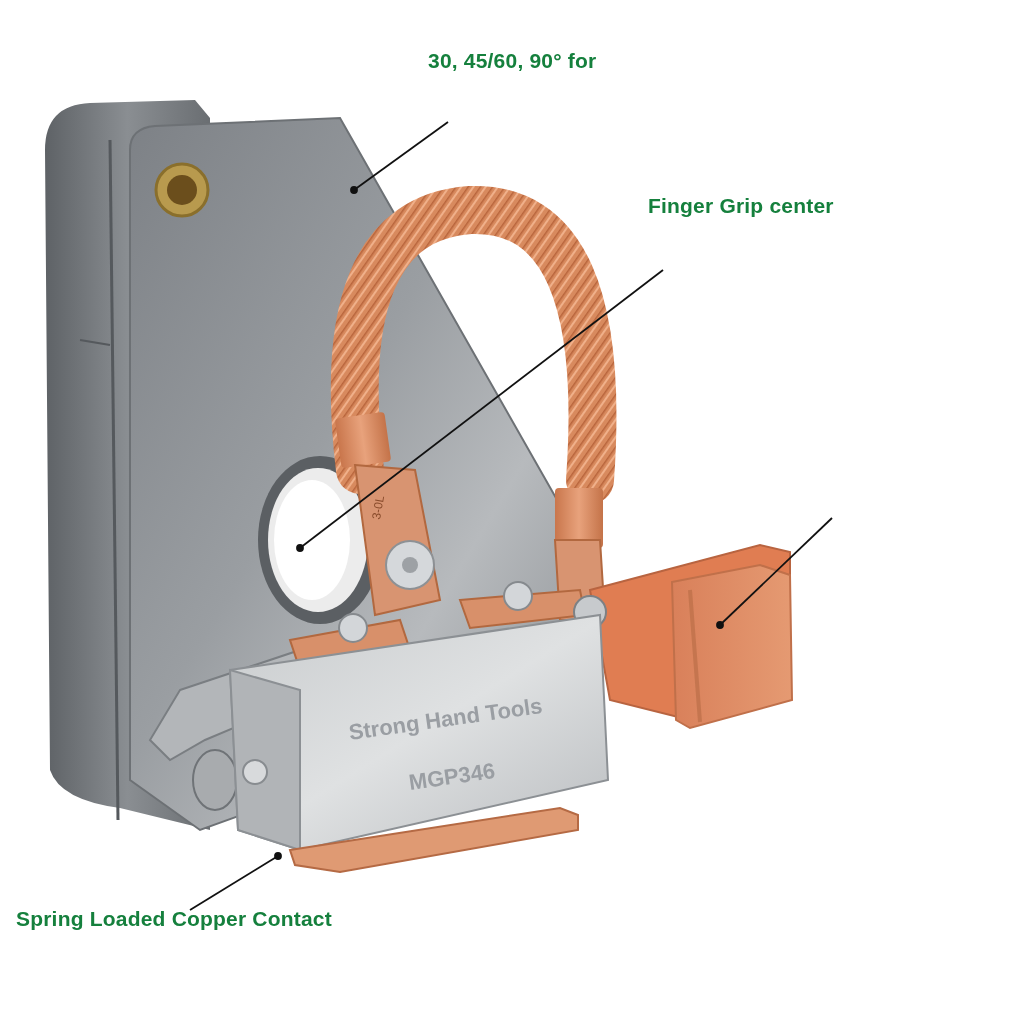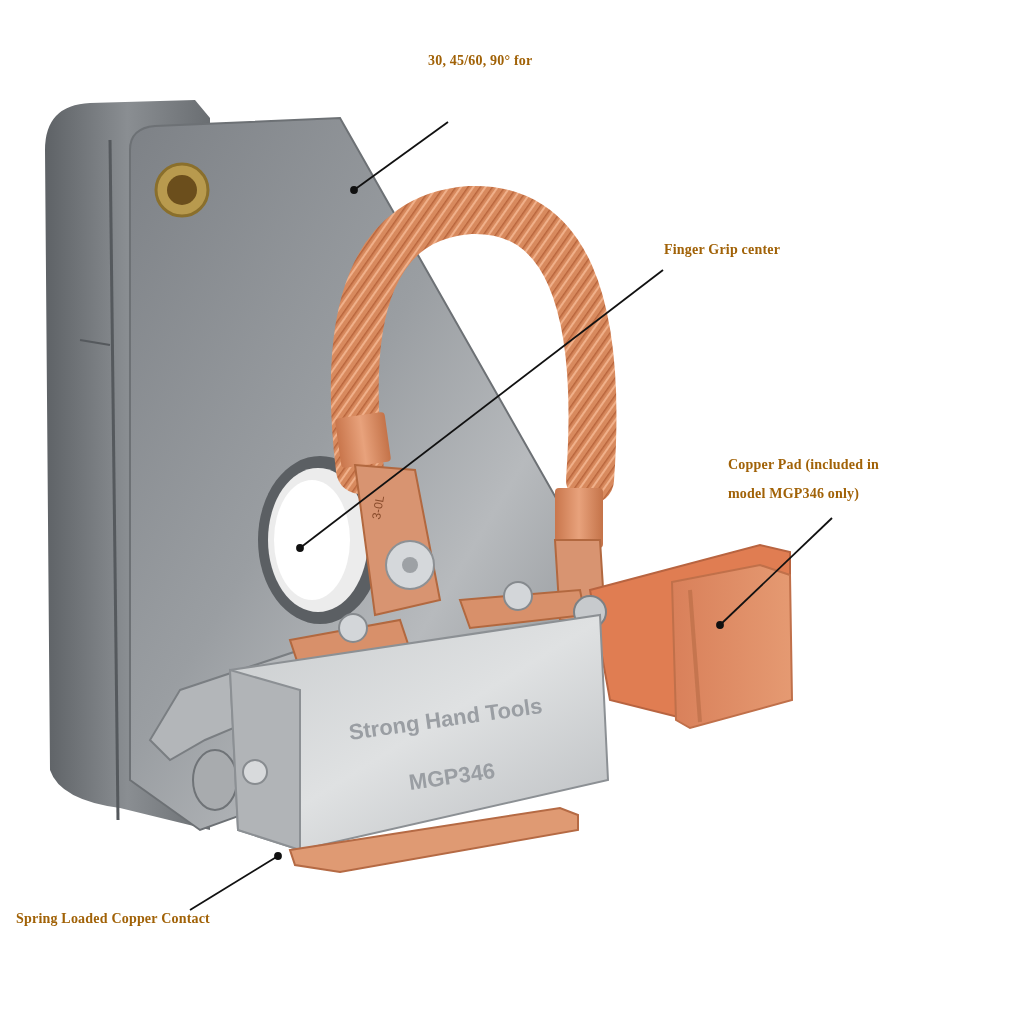--- a/index.html
+++ b/index.html
@@ -1,20 +1,20 @@
 <!DOCTYPE html>
 <html><head>
 <meta charset="utf-8">
 <style>
   html, body { margin: 0; padding: 0; background: #ffffff; }
   body { width: 1024px; height: 1024px; position: relative; overflow: hidden;
          font-family: "Liberation Sans", "DejaVu Sans", sans-serif; }
   .stage { position: absolute; left: 0; top: 0; width: 1024px; height: 1024px; }
-  .callout { position: absolute; color: #a16207; font-weight: bold; font-size: 14px;
-             line-height: 29px; letter-spacing: 0.2px; white-space: nowrap; font-family: Liberation Serif, serif; }
+  .callout { position: absolute; color: #15803d; font-weight: bold; font-size: 21px;
+             line-height: 29px; letter-spacing: 0.2px; white-space: nowrap; }
   .callout span { display: block; }
   svg.product { position: absolute; left: 0; top: 0; }
   .engrave { font-family: "Liberation Sans", sans-serif; font-weight: bold; fill: #9a9ea3; }
 </style>
 </head>
 <body>
 
 <div class="stage">
 
   <svg class="product" width="1024" height="1024" viewBox="0 0 1024 1024" xmlns="http://www.w3.org/2000/svg">
@@ -109,26 +109,22 @@
         <circle cx="720" cy="625" r="3"></circle>
       <line x1="190" y1="910" x2="278" y2="856"></line>
         <circle cx="278" cy="856" r="3"></circle>
     </g>
   </svg>
 
   <div class="callout" style="left:428px; top:46px;">
     <span>30, 45/60, 90° for</span>
   </div>
 
-  <div class="callout" style="left:664px; top:191px;margin-top:44px;">
+  <div class="callout" style="left:648px; top:191px;">
     <span>Finger Grip center</span>
   </div>
 
-  <div class="callout" style="left:728px; top:450px;">
-    <span>Copper Pad (included in</span>
-    <span>model MGP346 only)</span>
-  </div>
 
   <div class="callout" style="left:16px; top:904px;">
     <span>Spring Loaded Copper Contact</span>
   </div>
 
 </div>
 
 </body></html>

